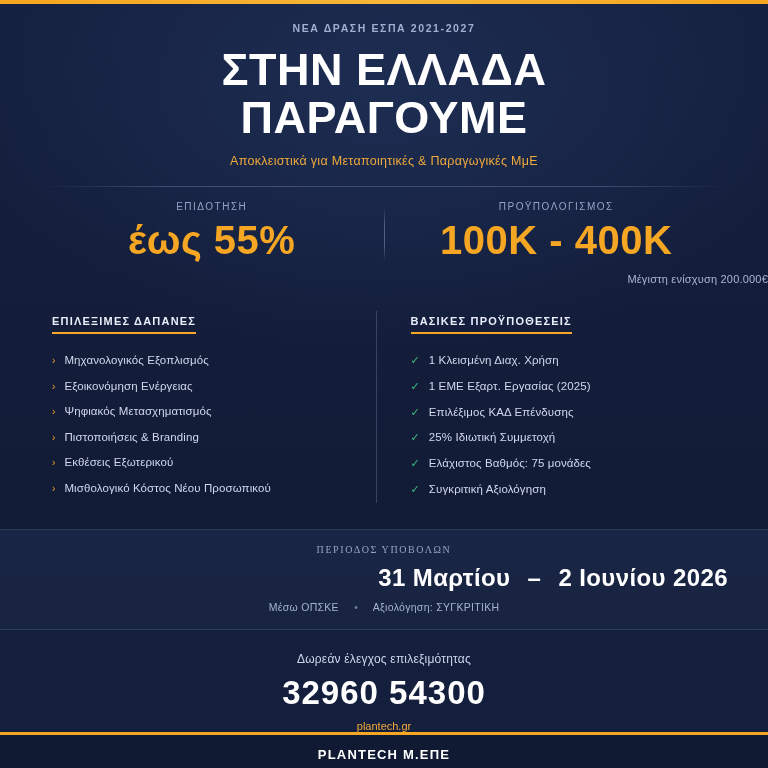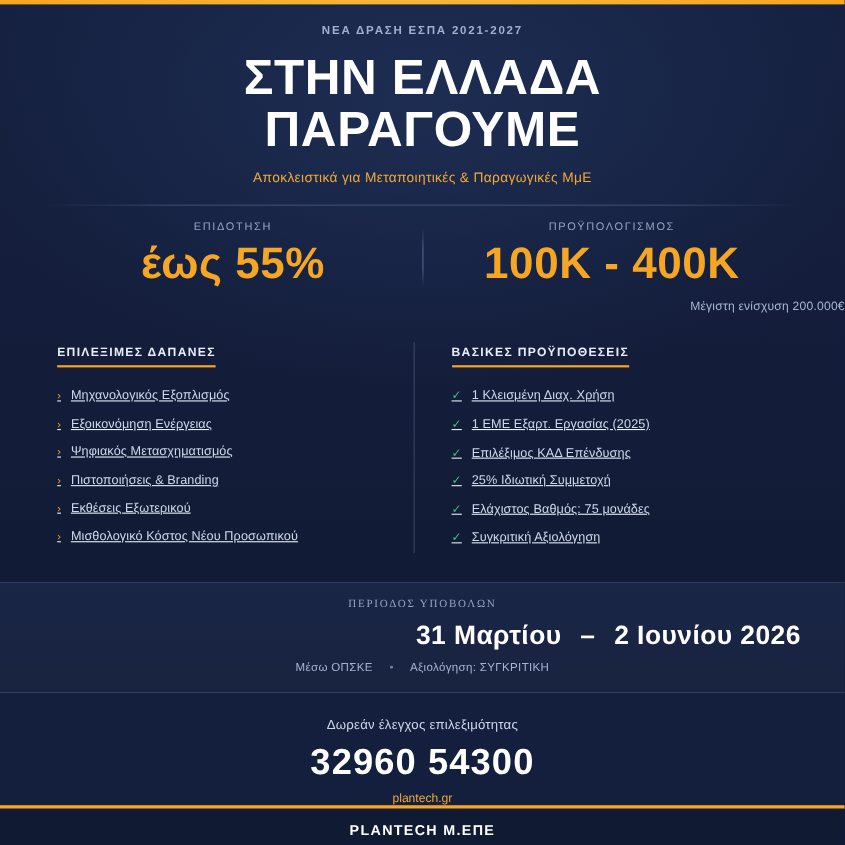--- a/index.html
+++ b/index.html
@@ -65,21 +65,21 @@
   }
   .fig-note {
     text-align: right; font-size: 11px; color: #a7b6d4; margin-top: 10px;
     letter-spacing: 0.2px;
   }
 
   
   .columns {
     display: flex; padding: 26px 52px 0; gap: 0; flex: none;
   }
-  .col { flex: 1; padding-right: 18px; text-decoration: underline; }
+  .col { flex: 1; padding-right: 18px; }
   .col + .col {
     padding-left: 34px; padding-right: 0;
     border-left: 1px solid rgba(150,170,210,0.28);
   }
   .col-head {
     font-size: 11px; font-weight: 700; letter-spacing: 1.2px;
     color: #e9eefb; text-transform: uppercase;
     display: inline-block; padding-bottom: 5px;
     border-bottom: 2px solid #f5a623;
   }

